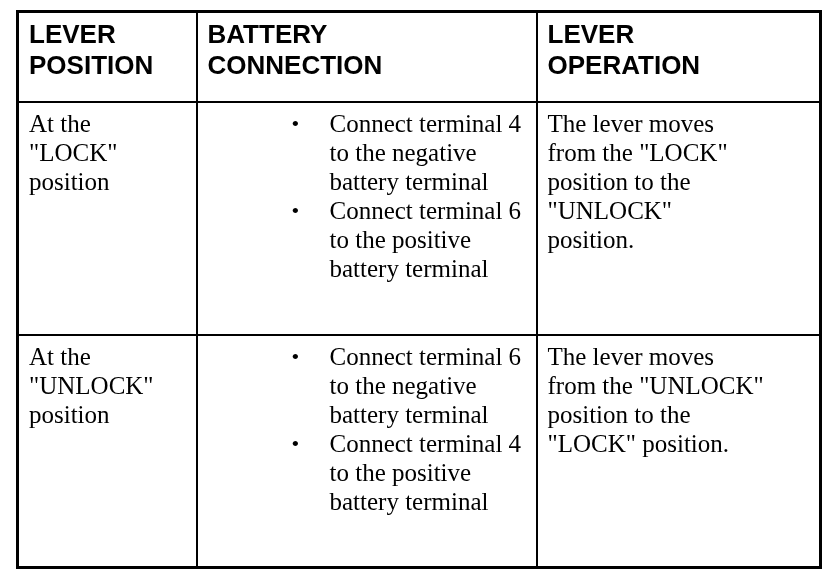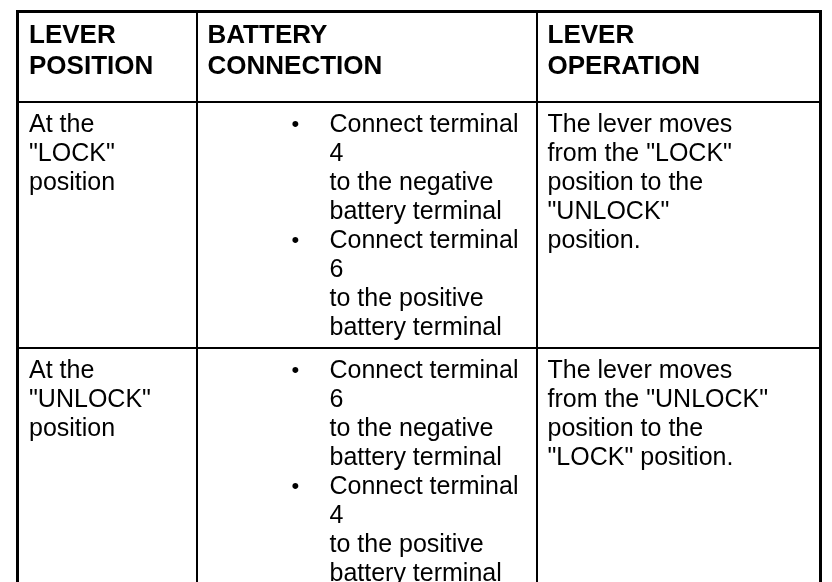--- a/index.html
+++ b/index.html
@@ -34,20 +34,21 @@
     line-height: 31px;
     font-weight: bold;
     text-align: left;
     height: 90px;
   }
   .doc-table td {
     font-size: 25px;
     line-height: 29px;
     font-weight: normal;
     height: 233px;
+    font-family: Liberation Serif, serif;
   }
   .multiline { white-space: pre-line; }
   ul.bullet-list {
     list-style: none;
     margin: 0;
     padding: 0 0 0 8px;
   }
   ul.bullet-list li {
     display: flex;
     align-items: flex-start;

